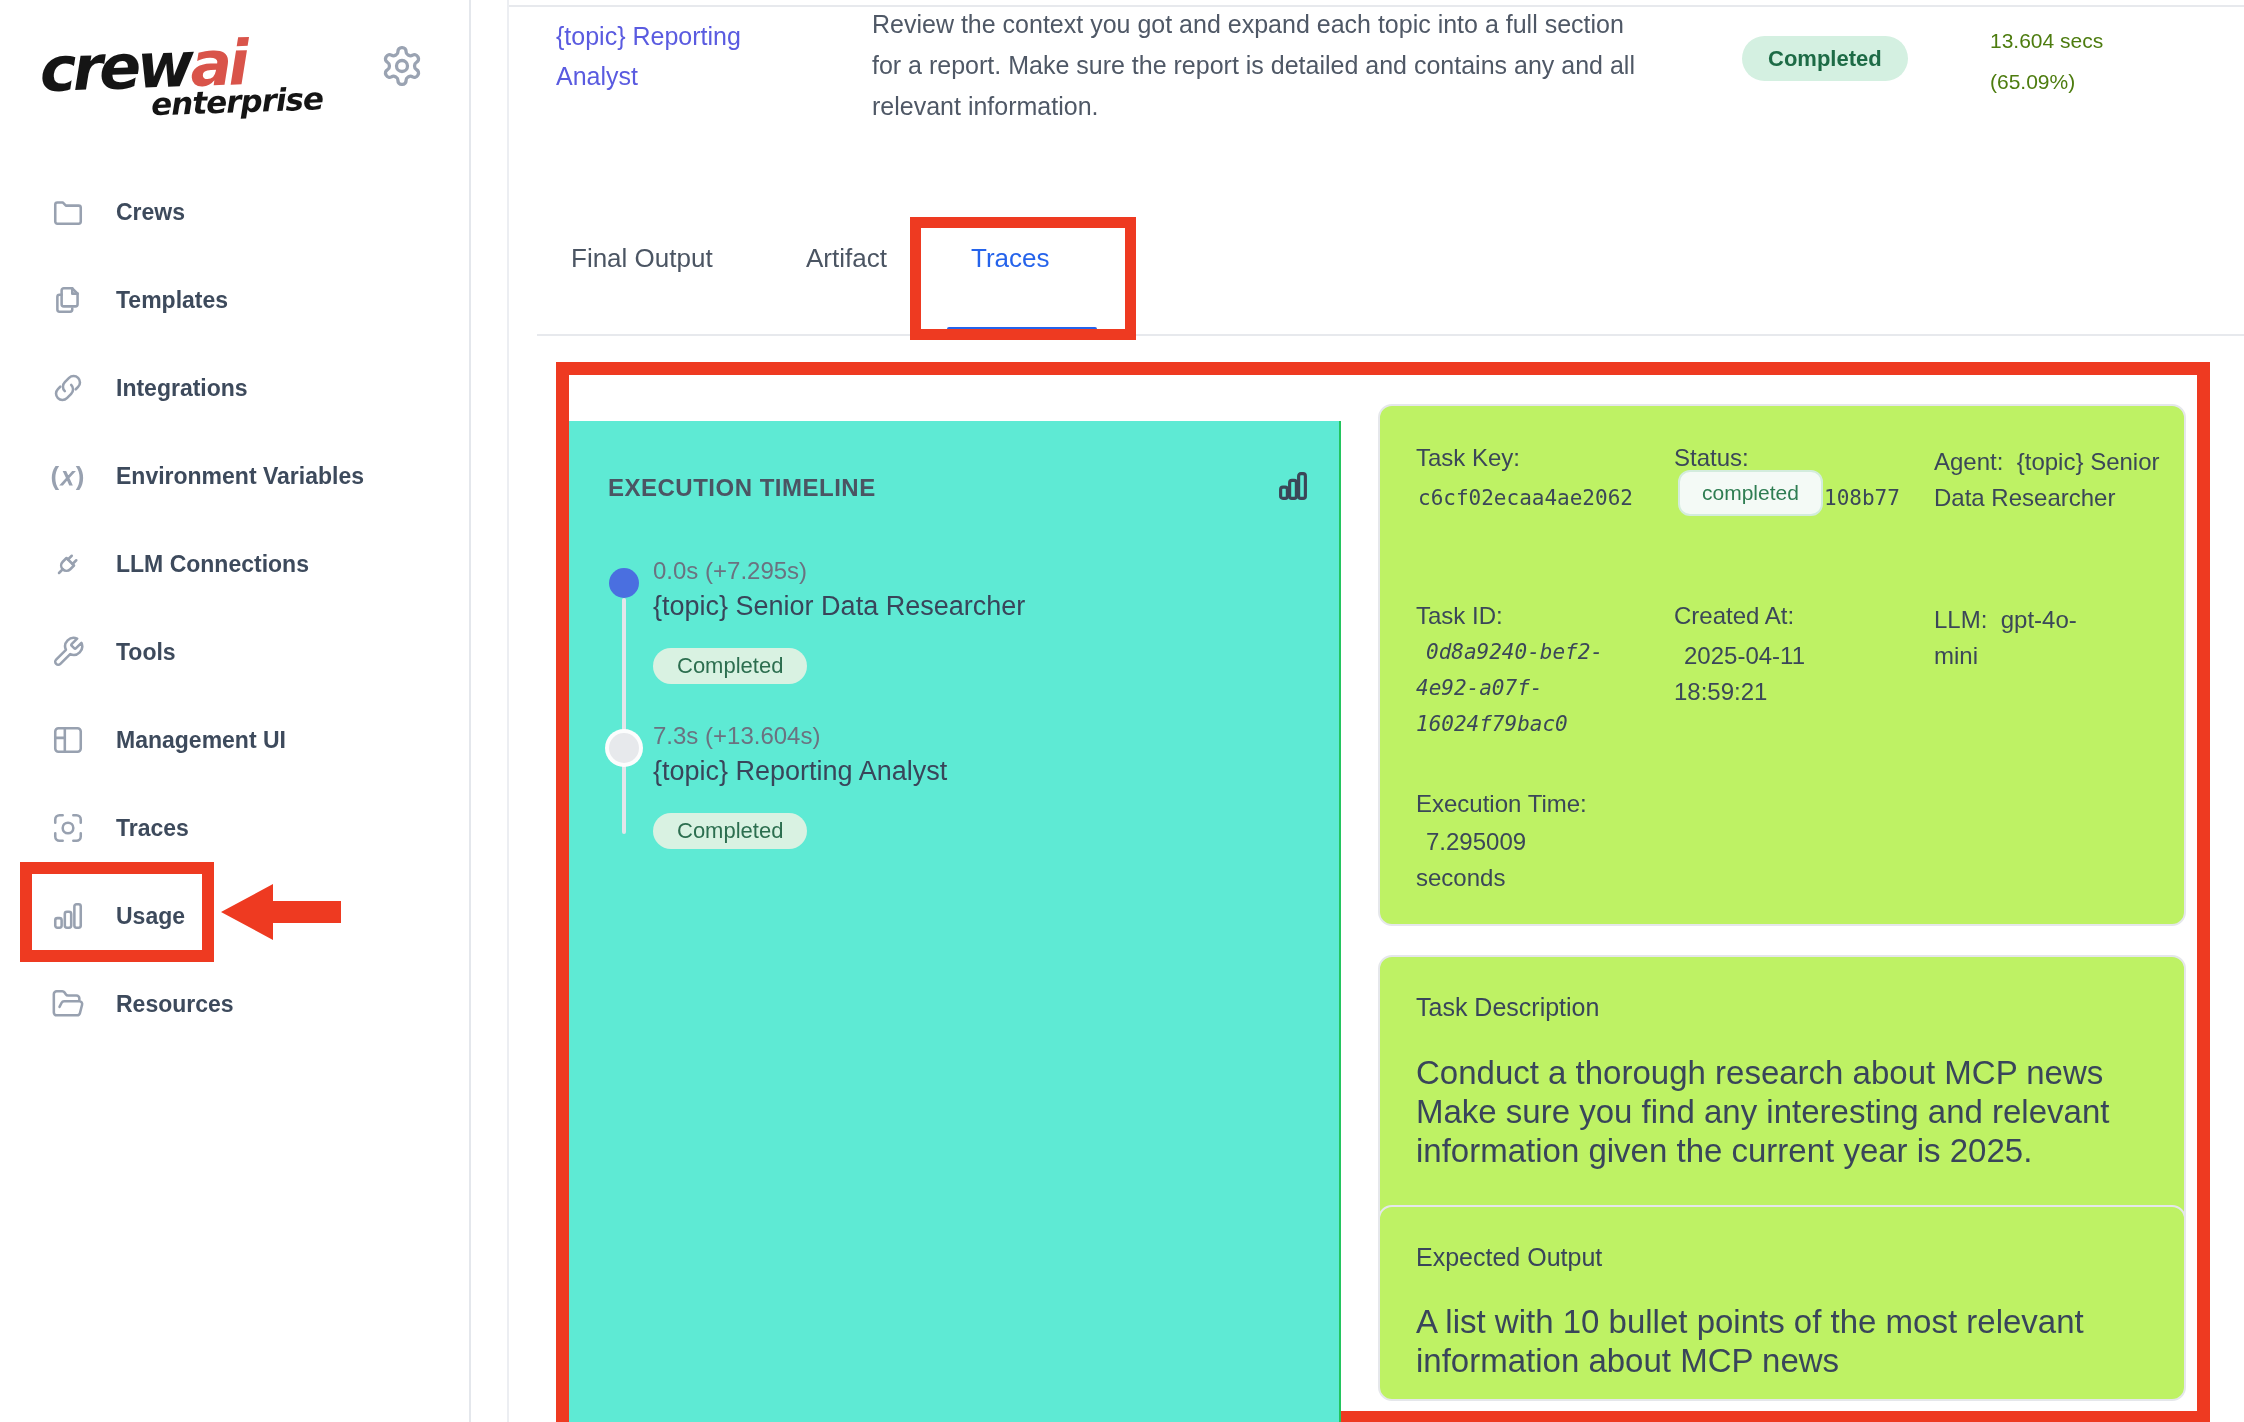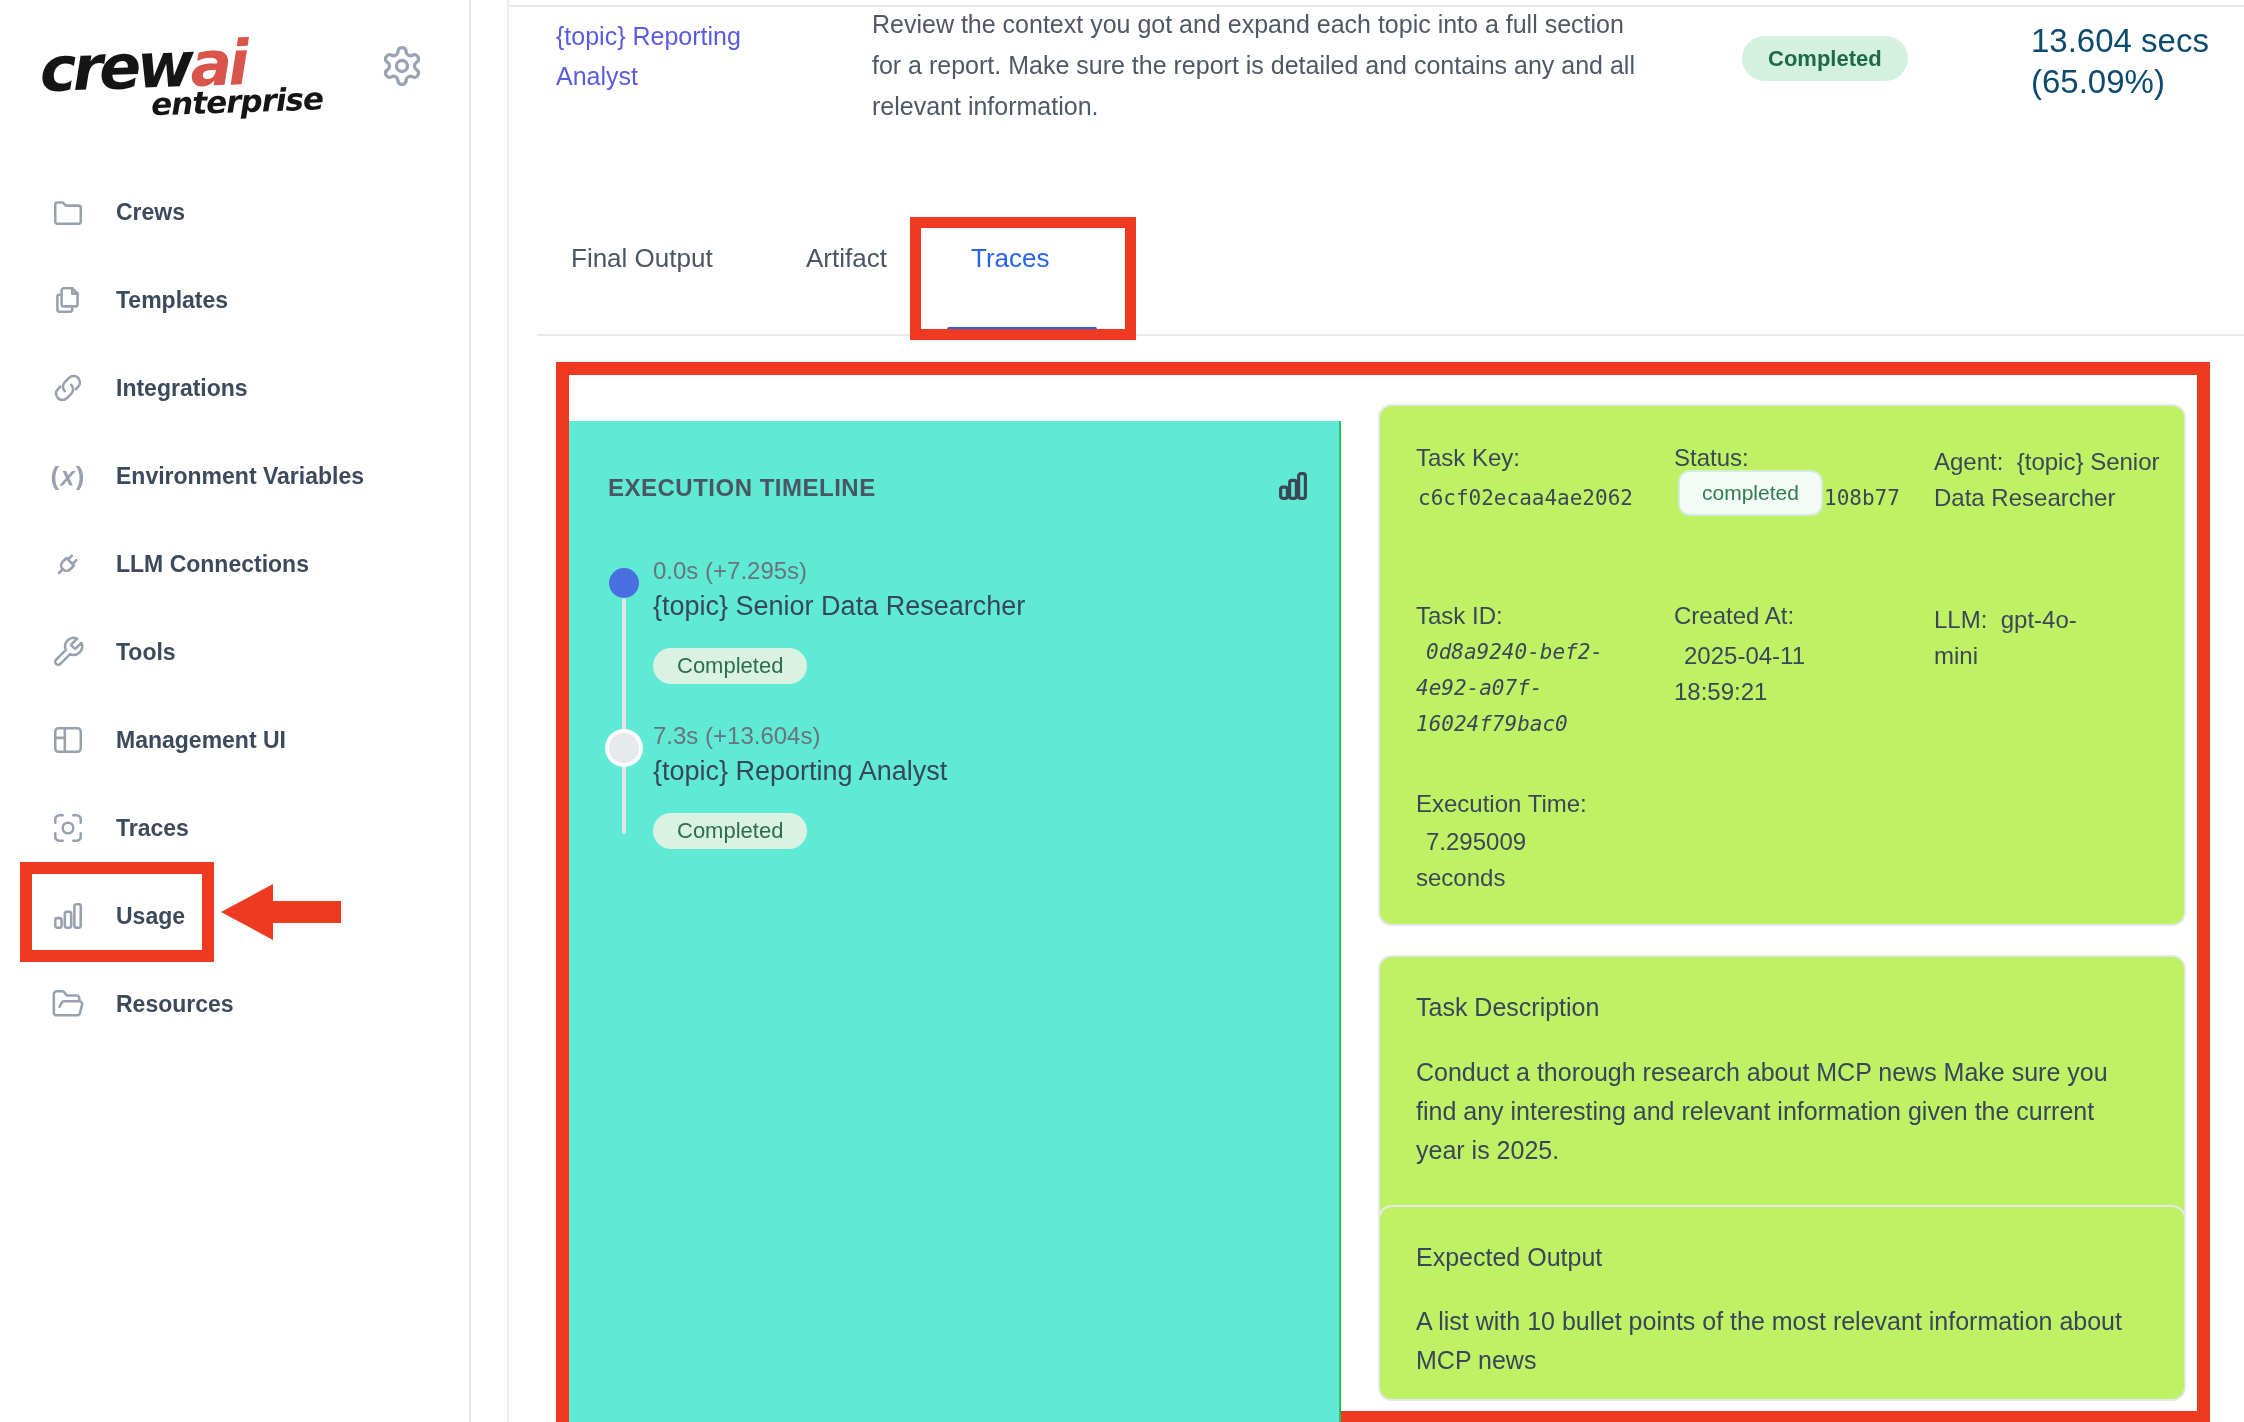--- a/index.html
+++ b/index.html
@@ -23,21 +23,21 @@
   .nav-label { font-size:23px; font-weight:700; color:#3d4a5c; }
   .paren-x { font-size:26px; font-weight:700; color:#98a1b0; letter-spacing:1px; }
   .nav-redbox { position:absolute; left:20px; top:862px; width:194px; height:100px; border:12px solid #ee3a21; pointer-events:none; }
   .nav-arrow { position:absolute; left:221px; top:884px; pointer-events:none; }
 
   
   .main-top-border { position:absolute; left:509px; top:5px; width:1735px; height:2px; background:#e7e9ed; }
   .task-link { position:absolute; left:556px; top:16px; width:240px; font-size:25px; line-height:40px; color:#5a5be0; cursor:pointer; }
   .task-desc { position:absolute; left:872px; top:4px; width:775px; font-size:25px; line-height:41px; color:#4f5866; }
   .hdr-badge { position:absolute; left:1742px; top:36px; height:45px; padding:0 26px; background:#d4f0e1; color:#1d6b46; font-size:22px; font-weight:700; border-radius:23px; display:flex; align-items:center; }
-  .hdr-secs { position:absolute; left:1990px; top:20px; font-size:33px; color:#0c4a6e; line-height:41px;margin-left:41px; }
+  .hdr-secs { position:absolute; left:1990px; top:20px; font-size:21px; color:#4d7c0f; line-height:41px; }
 
   
   .tabbar-border { position:absolute; left:537px; top:334px; width:1707px; height:2px; background:#e7e9ed; }
   .tab { position:absolute; top:243px; font-size:26px; color:#4b5563; cursor:pointer; }
   .tab-final { left:571px; }
   .tab-artifact { left:806px; }
   .tab-traces { left:971px; color:#2563eb; }
   .tab-underline { position:absolute; left:947px; top:327px; width:150px; height:7px; background:#2563eb; border-radius:2px; }
   .tab-redbox { position:absolute; left:910px; top:217px; width:226px; height:123px; border:11px solid #ee3a21; pointer-events:none; }
 
@@ -70,21 +70,21 @@
   .c-status  { left:294px; top:38px; }
   .c-agent   { left:554px; top:38px; width:240px; font-size:24px; line-height:36px; color:#3b4758; }
   .c-taskid  { left:36px; top:196px; width:212px; }
   .c-created { left:294px; top:196px; width:205px; }
   .c-llm     { left:554px; top:196px; width:172px; font-size:24px; line-height:36px; color:#3b4758; }
   .c-exec    { left:36px; top:384px; width:175px; }
   .key-start { position:absolute; left:38px; top:80px; color:#3b4758; white-space:nowrap; }
   .key-end   { position:absolute; left:444px; top:80px; color:#3b4758; }
   .status-pill { position:absolute; left:298px; top:64px; height:46px; padding:0 22px; background:#f4faf6; border:2px solid #d3ecdd; border-radius:12px; color:#2e7d52; font-size:21px; display:flex; align-items:center; z-index:2; }
   .card-h { position:absolute; left:36px; top:36px; font-size:25px; font-weight:500; color:#39455a; }
-  .card-body { position:absolute; left:36px; font-size:25px; line-height:39px; color:#39455a; }
+  .card-body { position:absolute; left:36px; font-size:33px; line-height:39px; color:#39455a; }
   .body-desc { top:96px; width:700px; }
   .body-out { top:95px; width:748px; }
 
   svg { display:block; }
 </style>
 </head>
 <body>
 
 <div class="canvas">
 

